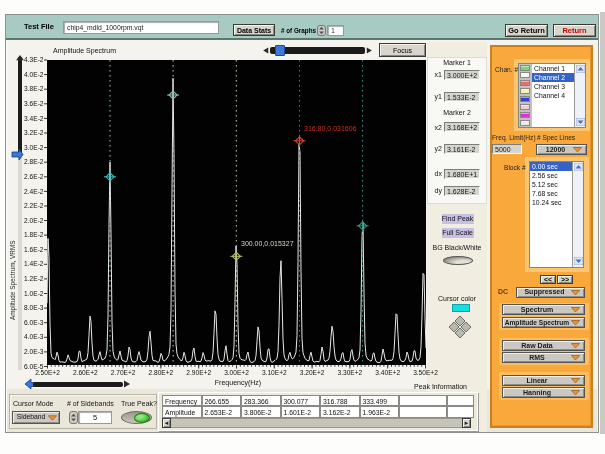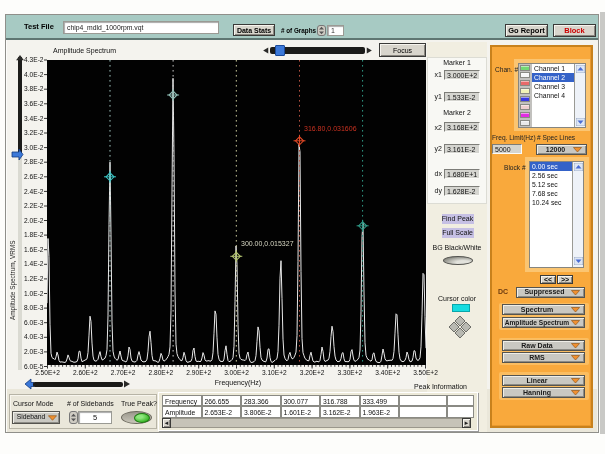--- a/index.html
+++ b/index.html
@@ -22,22 +22,22 @@
 <div class="abs t7b" style="left:24px;top:22px">Test&nbsp;File</div>
 <div class="abs inset" style="left:63px;top:20.5px;width:156px;height:13px;font-size:6.8px;color:#222;line-height:12px;padding-left:3px">chip4_mdld_1000rpm.vqt</div>
 <div class="abs btn" style="left:233px;top:24px;width:42px;height:12px;text-align:center;line-height:11px;font-size:7px;font-weight:bold">Data Stats</div>
 <div class="abs" style="left:281px;top:27px;font-size:6.3px;font-weight:bold"># of Graphs</div>
 <div class="abs" style="left:317px;top:25px;width:9px;height:11px;background:#cfccc3;border:1px solid #777;border-radius:3px"></div>
 <svg class="abs" style="left:318px;top:26px" width="7" height="9" viewBox="0 0 7 9">
     <path d="M1 3.4 L3.5 0.8 L6 3.4Z" fill="#555"></path>
     <path d="M1 5.6 L3.5 8.2 L6 5.6Z" fill="#555"></path>
   </svg>
 <div class="abs inset" style="left:327px;top:25px;width:17px;height:11px;font-size:7px;line-height:10px;padding-left:3px;color:#333">1</div>
-<div class="abs btn" style="left:505px;top:23.5px;width:43px;height:13px;text-align:center;line-height:12px;font-size:7.5px;font-weight:bold">Go Report</div>
-<div class="abs btn" style="left:553px;top:23.5px;width:43px;height:13px;text-align:center;line-height:12px;font-size:7.5px;font-weight:bold;color:#c00">Block</div>
+<div class="abs btn" style="left:505px;top:23.5px;width:43px;height:13px;text-align:center;line-height:12px;font-size:7.5px;font-weight:bold">Go Return</div>
+<div class="abs btn" style="left:553px;top:23.5px;width:43px;height:13px;text-align:center;line-height:12px;font-size:7.5px;font-weight:bold;color:#c00">Return</div>
 <div class="abs t7" style="left:53px;top:47px">Amplitude Spectrum</div>
 <svg class="abs" style="left:262px;top:47px" width="7" height="7" viewBox="0 0 9 9">
     <path d="M8 0.5 L1.5 4.5 L8 8.5Z" fill="#2a2a28"></path>
   </svg>
 <div class="abs" style="left:270px;top:46.5px;width:95px;height:7px;background:#1b1b19;border-radius:2px"></div>
 <div class="abs" style="left:275px;top:44.5px;width:10px;height:11.5px;background:#3b78d8;border:1px solid #1a4a9a;border-radius:1px"></div>
 <svg class="abs" style="left:366px;top:47px" width="7" height="7" viewBox="0 0 9 9">
     <path d="M1 0.5 L7.5 4.5 L1 8.5Z" fill="#2a2a28"></path>
   </svg>
 <div class="abs btn" style="left:379px;top:42.5px;width:47px;height:14px;text-align:center;line-height:13px;font-size:7px">Focus</div>

